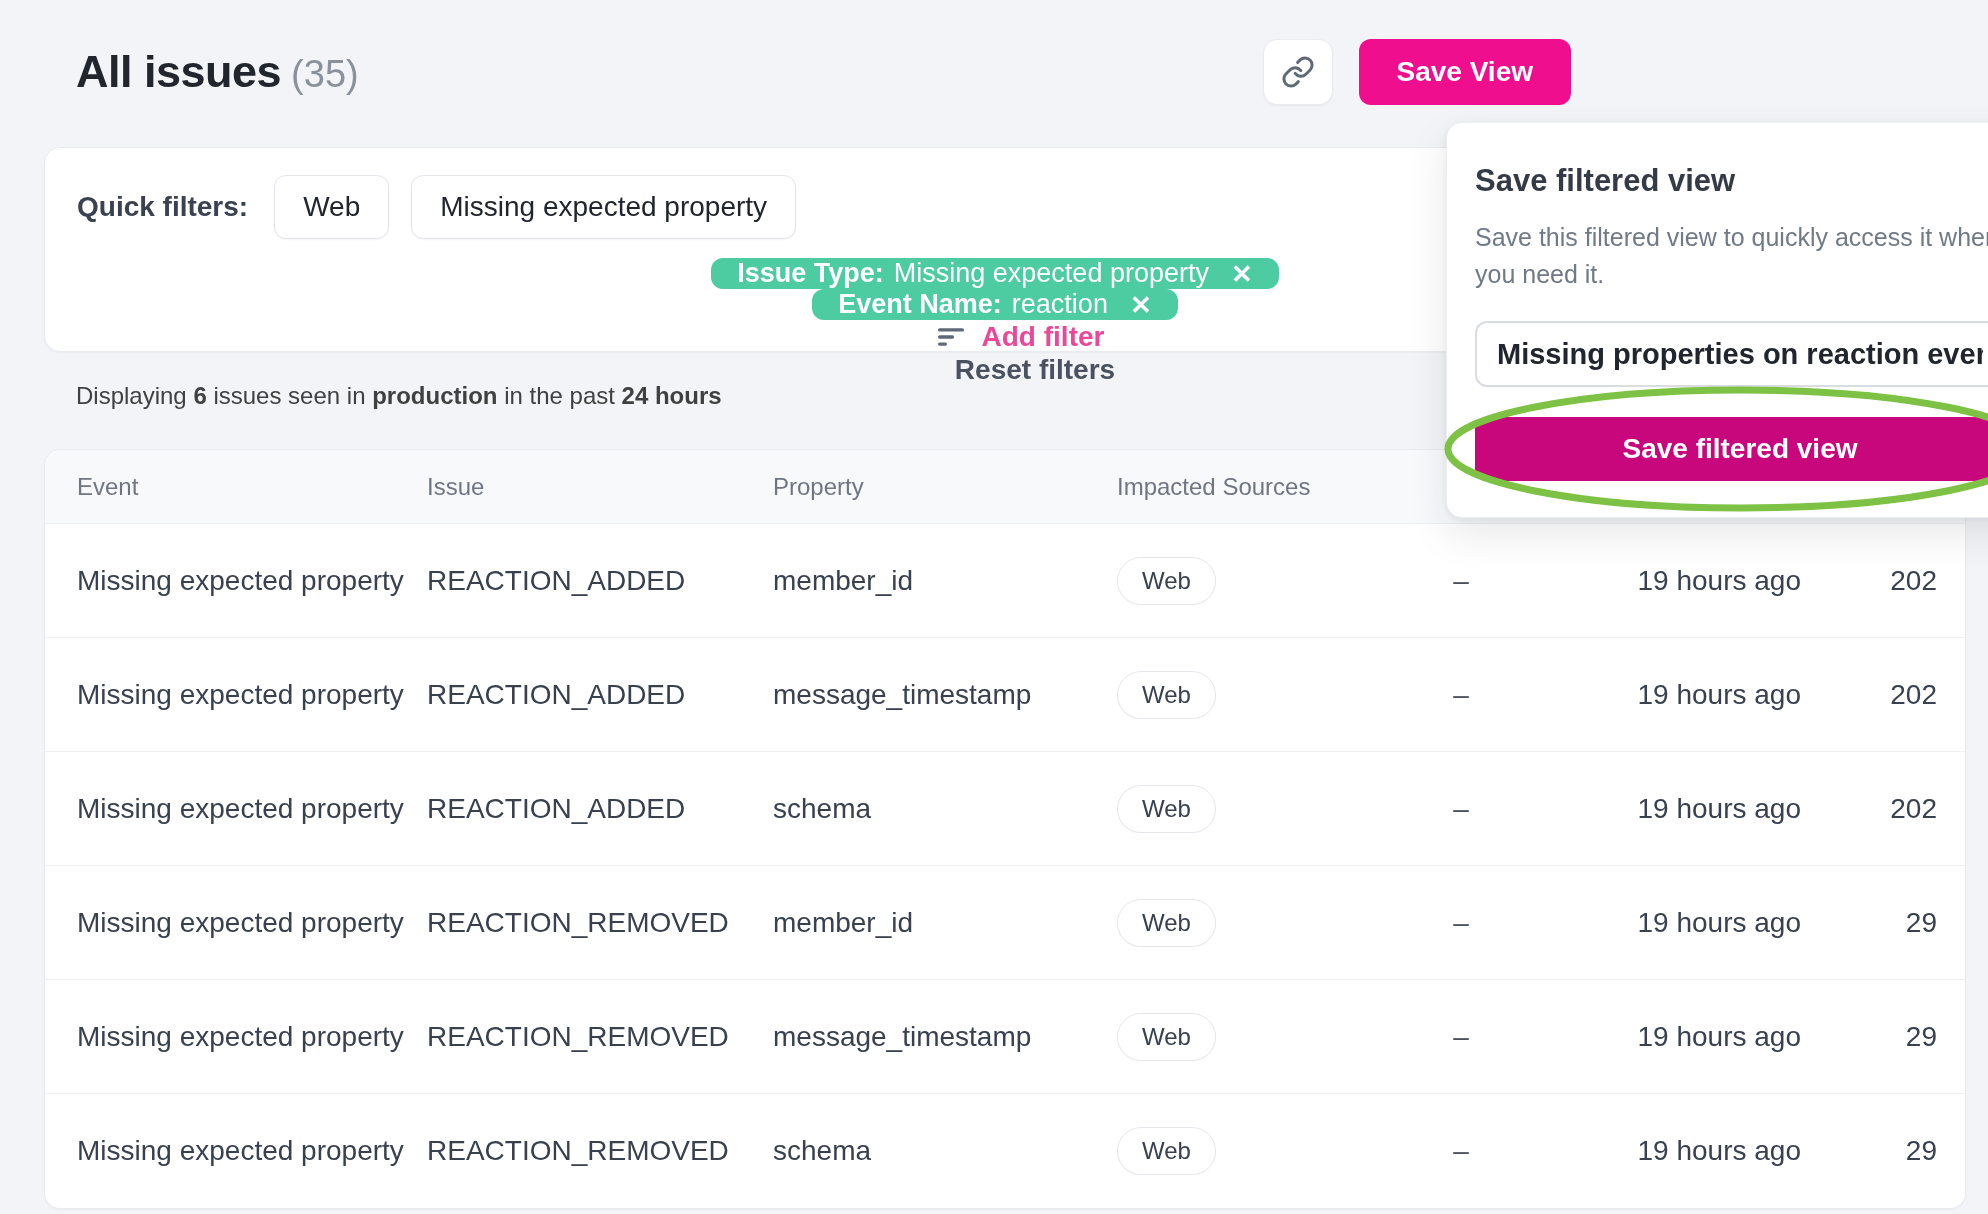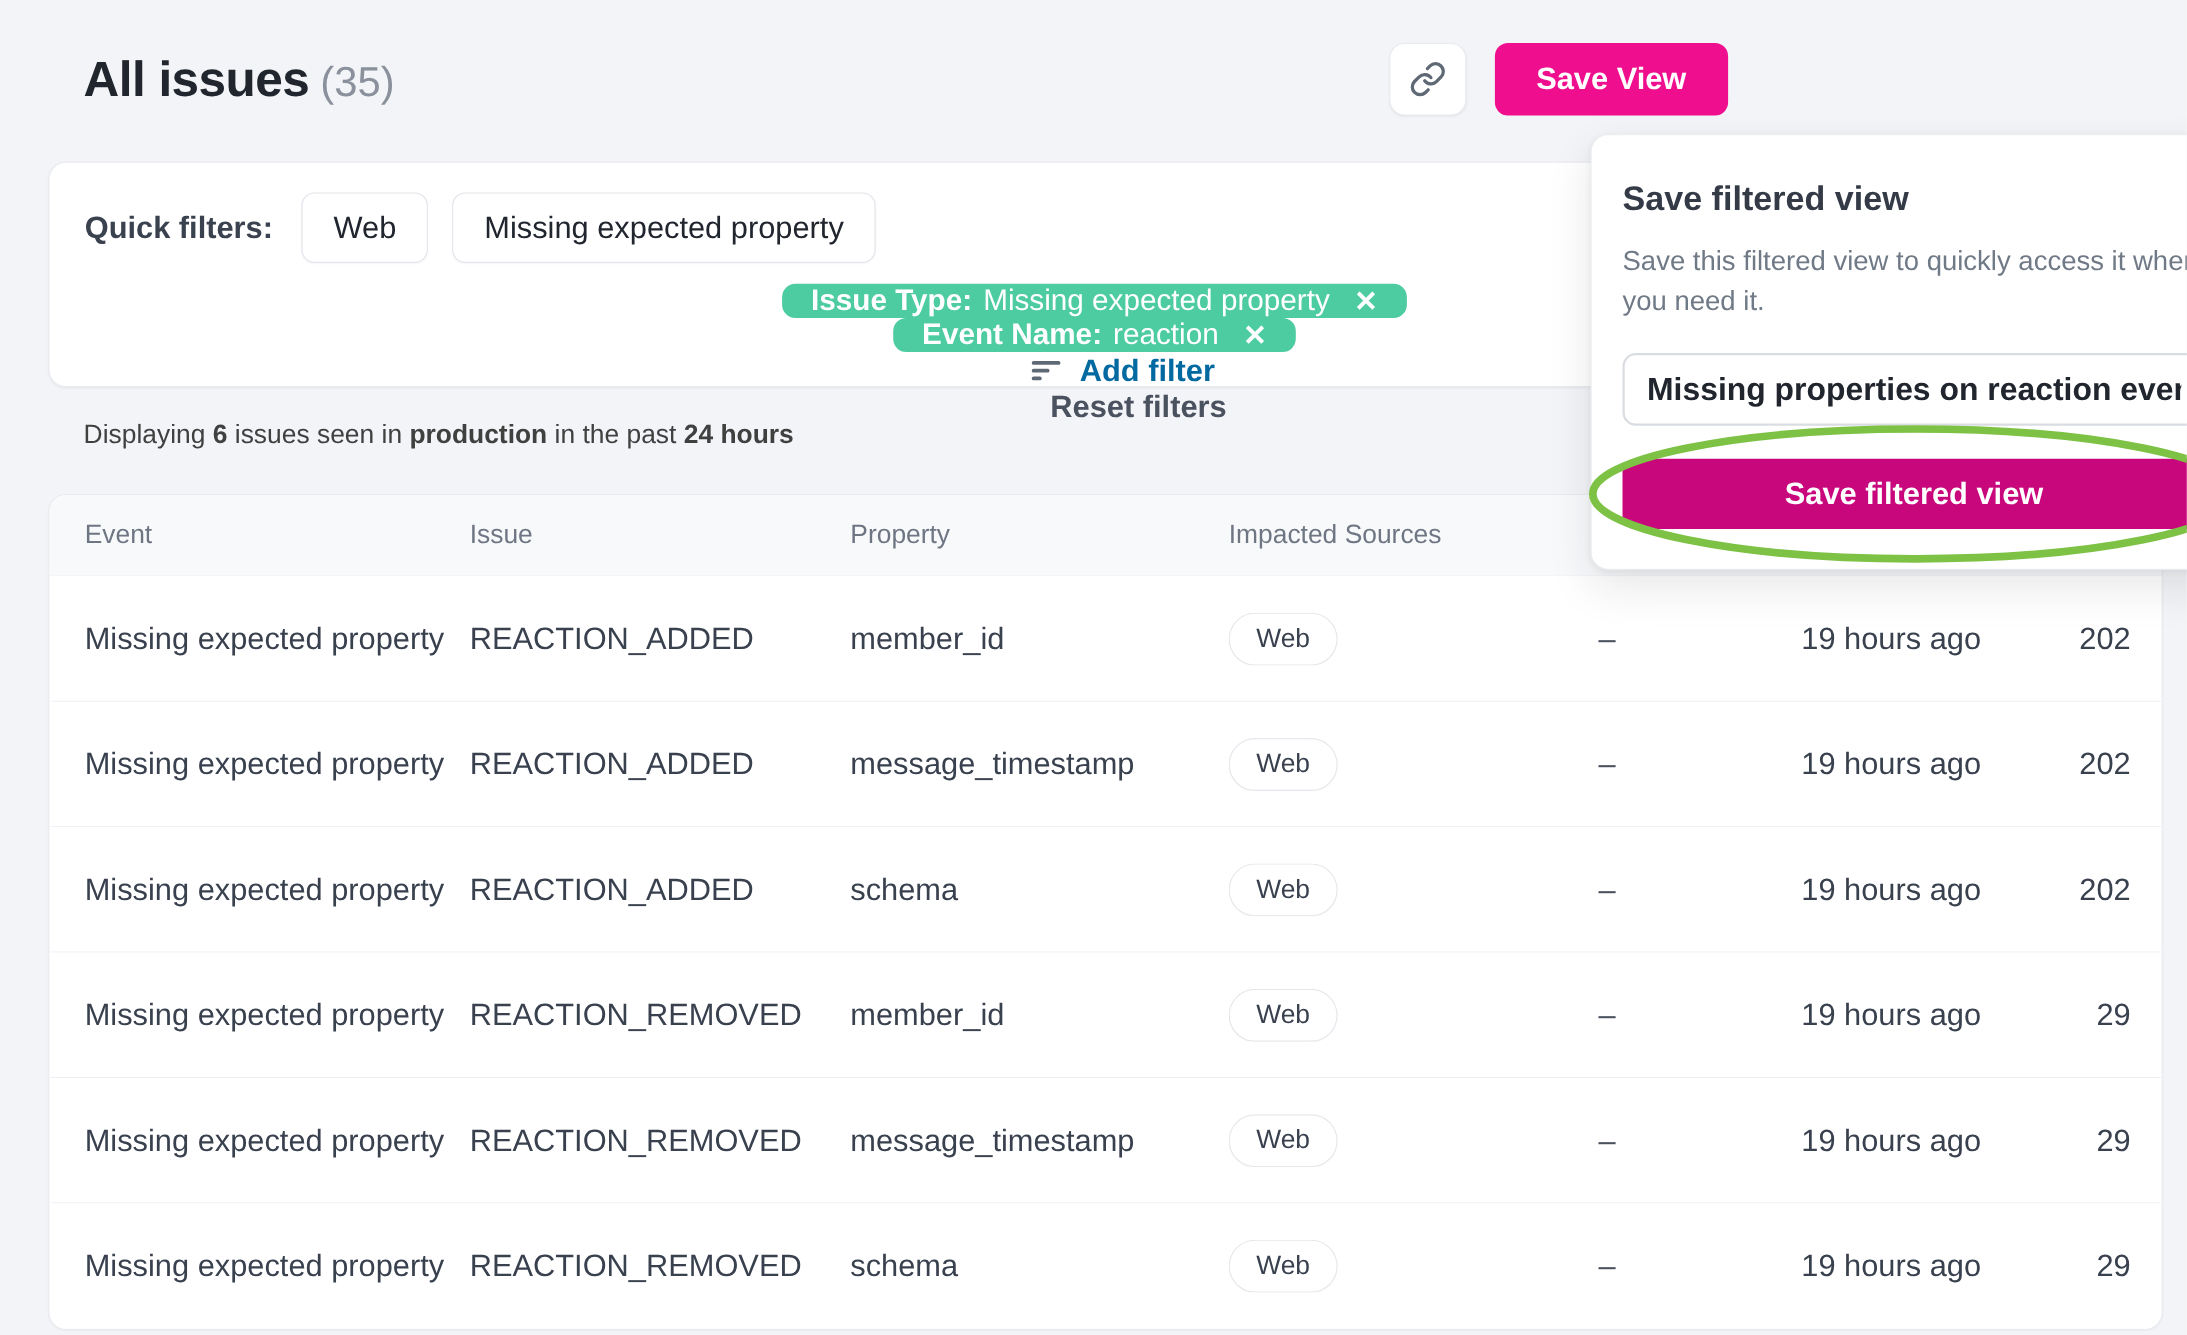--- a/index.html
+++ b/index.html
@@ -49,21 +49,21 @@
   .qf-btn{height:64px;padding:0 28px;background:#fff;border:1px solid #E2E5EA;border-radius:12px;
     font-size:28px;color:var(--c-text-dark);font-family:inherit;cursor:pointer;
     box-shadow:0 1px 2px rgba(16,24,40,.04);}
   .chips-row{display:flex;align-items:center;height:62px;flex-direction:column;}
   .chip{display:flex;align-items:center;gap:10px;height:62px;padding:0 26px;border-radius:12px;
     background:var(--c-chip-green);color:#fff;font-size:27px;cursor:default;margin-right:20px;}
   .chip-label{font-weight:700;}
   .chip-x{background:none;border:none;color:#fff;font-size:26px;font-weight:700;cursor:pointer;
     margin-left:12px;line-height:1;font-family:inherit;}
   .add-filter{display:flex;align-items:center;gap:14px;background:none;border:none;cursor:pointer;
-    font-size:28px;font-weight:600;color:#0369a1;font-family:inherit;margin-left:28px;}
+    font-size:28px;font-weight:600;color:#ec4899;font-family:inherit;margin-left:28px;}
   .reset-filters{background:none;border:none;cursor:pointer;font-size:28px;font-weight:600;
     color:#4A5260;font-family:inherit;margin-left:60px;}
 
   
   .status{position:absolute;left:76px;top:382px;font-size:24px;color:#404040;}
   .status b{font-weight:700;}
 
   
   .table-card{position:absolute;left:44px;top:449px;width:1922px;overflow:hidden;}
   .row-grid{display:grid;

